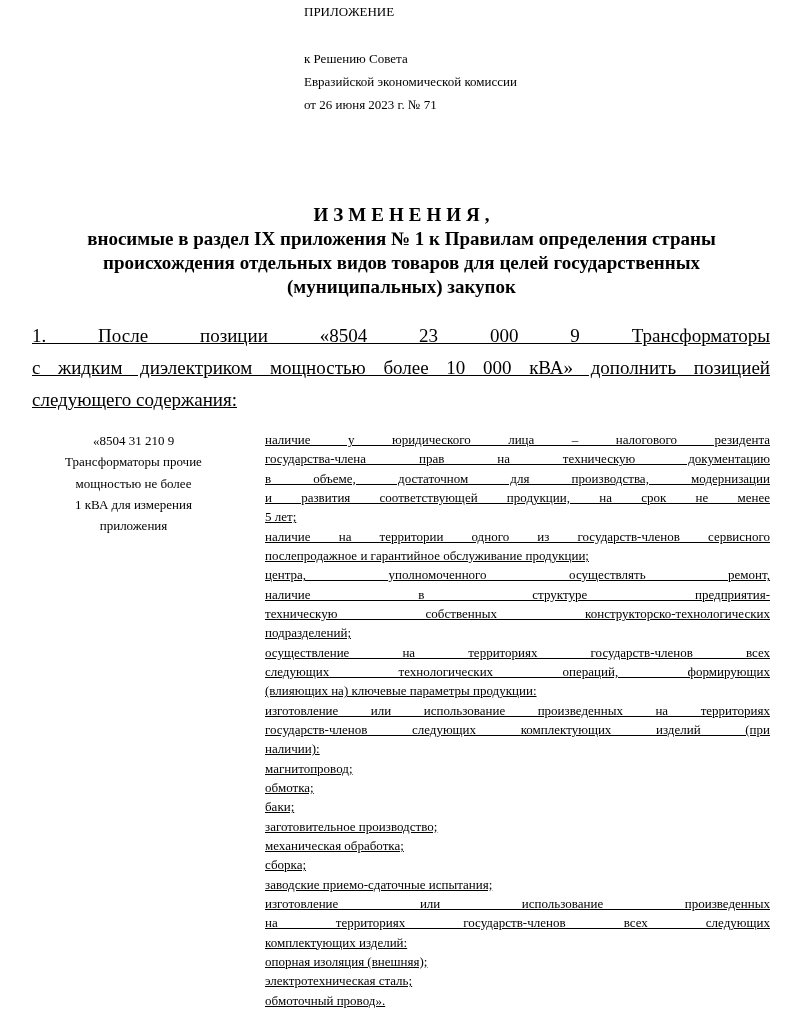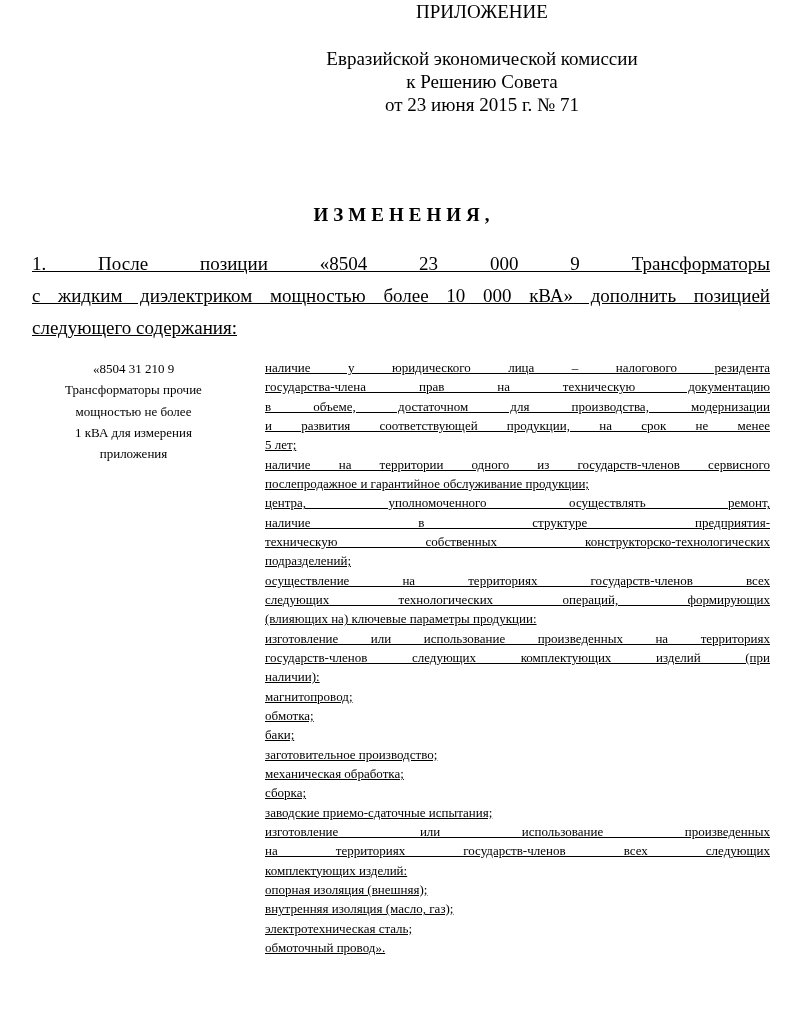--- a/index.html
+++ b/index.html
@@ -6,22 +6,21 @@
   .page{
     position:relative;
     width:803px;height:1011px;
     background:#ffffff;color:#000000;
     font-family:"Liberation Serif","DejaVu Serif",serif;
     overflow:hidden;
   }
   
   .header{
     margin-left:304px;width:356px;
-    text-align:center;
-    font-size:19px;line-height:23px;
+    font-size:13px;line-height:23px;
   }
   .header-label{margin-bottom:24px;}
   
   .title{
     margin-top:87px;
     text-align:center;
     font-weight:bold;
     font-size:19px;line-height:24px;
   }
   .title-head{letter-spacing:5px;padding-left:5px;}
@@ -47,28 +46,33 @@
   }
 </style>
 </head>
 <body>
 
 <div class="page">
 
   <div class="header">
     <div class="header-label">ПРИЛОЖЕНИЕ</div>
     <div class="header-ref">
+        <div class="ref-line">к Решению Совета</div>
         <div class="ref-line">Евразийской экономической комиссии</div>
-        <div class="ref-line">к Решению Совета</div>
-        <div class="ref-line">от 23 июня 2015 г. № 71</div>
+        <div class="ref-line">от 26 июня 2023 г. № 71</div>
       </div>
   </div>
 
   <div class="title">
     <div class="title-head">ИЗМЕНЕНИЯ,</div>
+    <div>
+        <div class="title-line">вносимые в раздел IX приложения № 1 к Правилам определения страны</div>
+        <div class="title-line">происхождения отдельных видов товаров для целей государственных</div>
+        <div class="title-line">(муниципальных) закупок</div>
+      </div>
   </div>
 
   <div class="para">
       <div class="line justify">1. После позиции «8504 23 000 9 Трансформаторы</div>
       <div class="line justify">с жидким диэлектриком мощностью более 10 000 кВА» дополнить позицией</div>
       <div class="line">следующего содержания:</div>
     </div>
 
   <div class="postable">
     <div class="col-code">
@@ -100,19 +104,18 @@
         <div class="line">обмотка;</div>
         <div class="line">баки;</div>
         <div class="line">заготовительное производство;</div>
         <div class="line">механическая обработка;</div>
         <div class="line">сборка;</div>
         <div class="line">заводские приемо-сдаточные испытания;</div>
         <div class="line justify">изготовление или использование произведенных</div>
         <div class="line justify">на территориях государств-членов всех следующих</div>
         <div class="line">комплектующих изделий:</div>
         <div class="line">опорная изоляция (внешняя);</div>
-        <div class="line">внутренняя изоляция (масло, газ);</div>
         <div class="line">электротехническая сталь;</div>
         <div class="line">обмоточный провод».</div>
       </div>
   </div>
 
 </div>
 
 </body></html>

